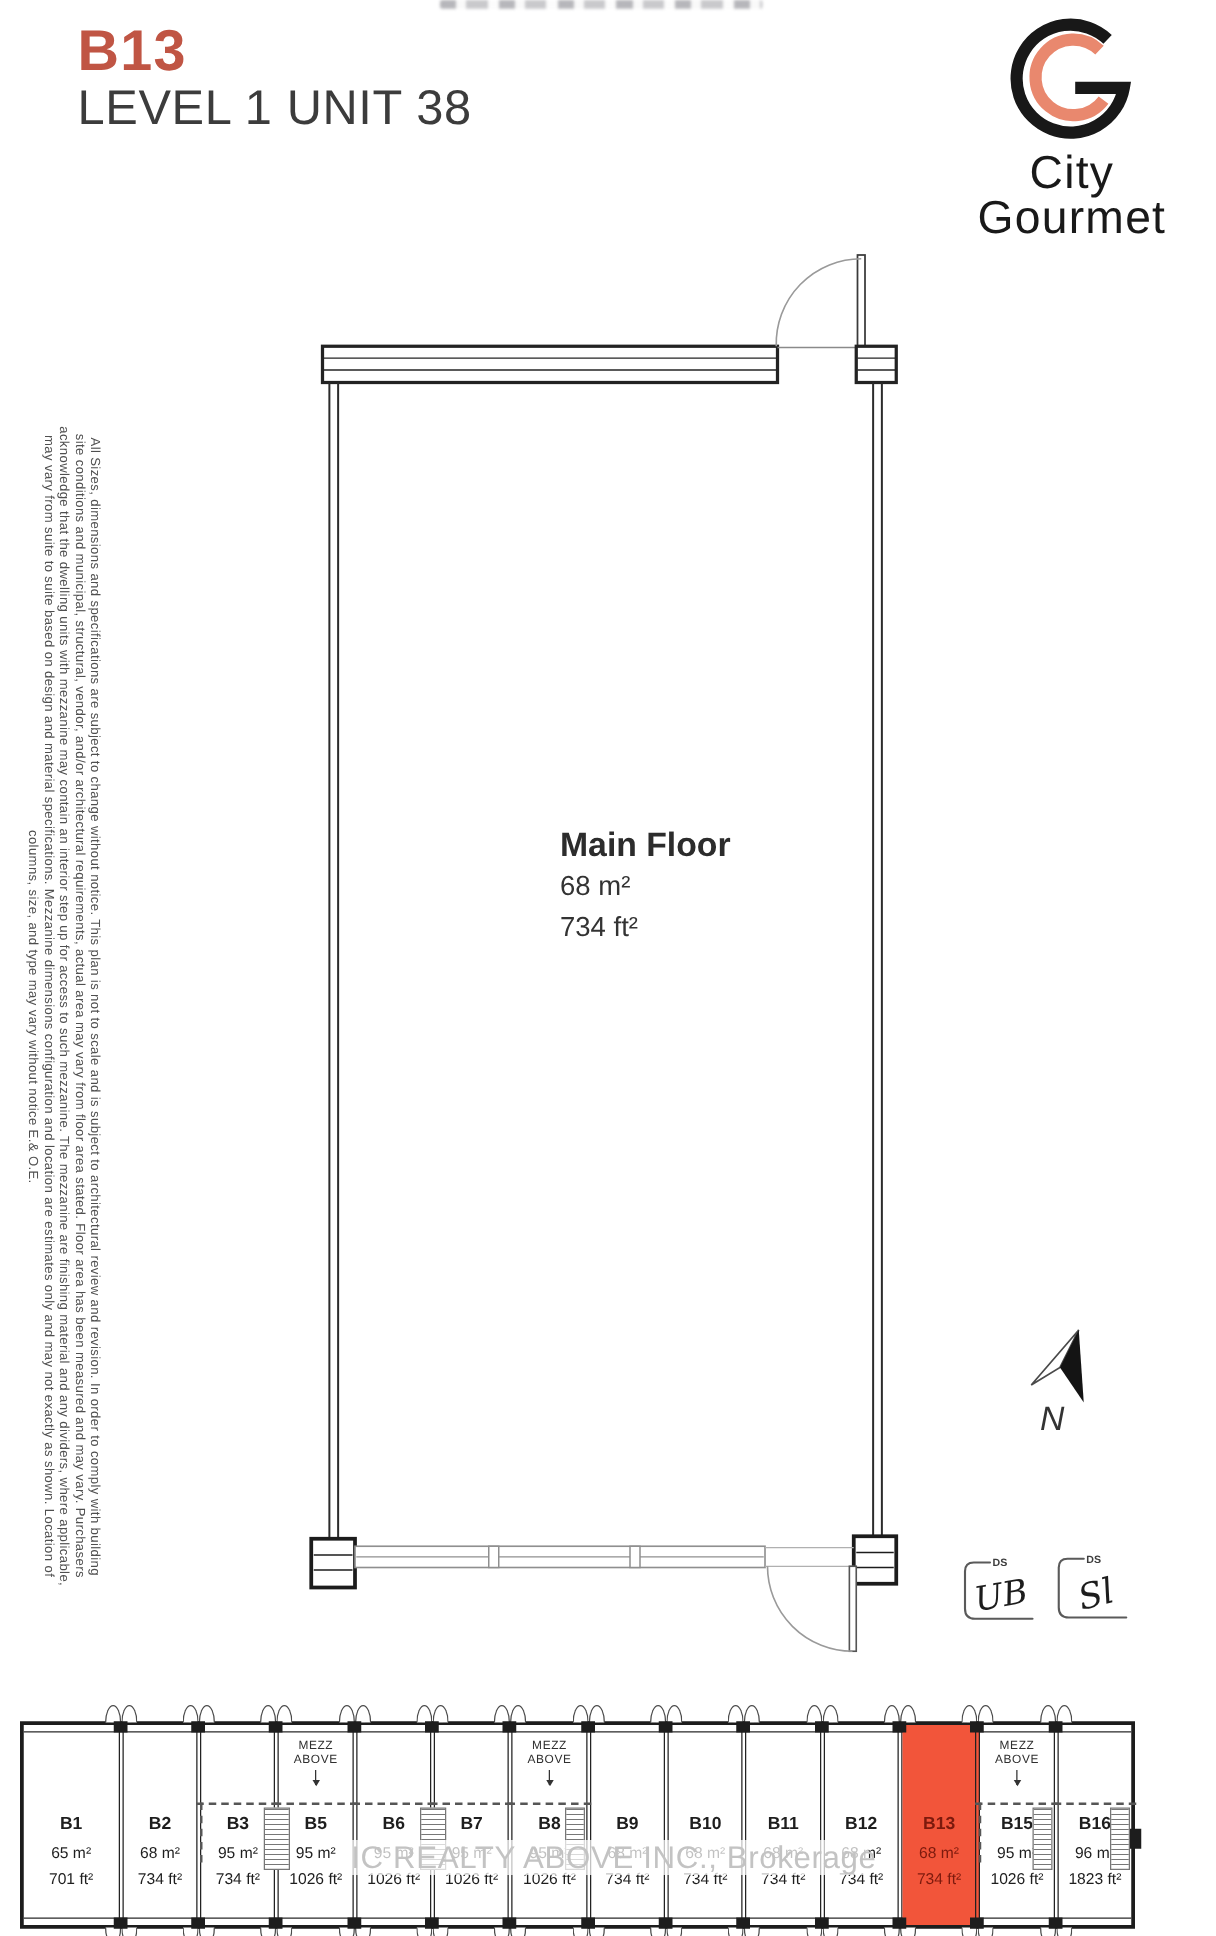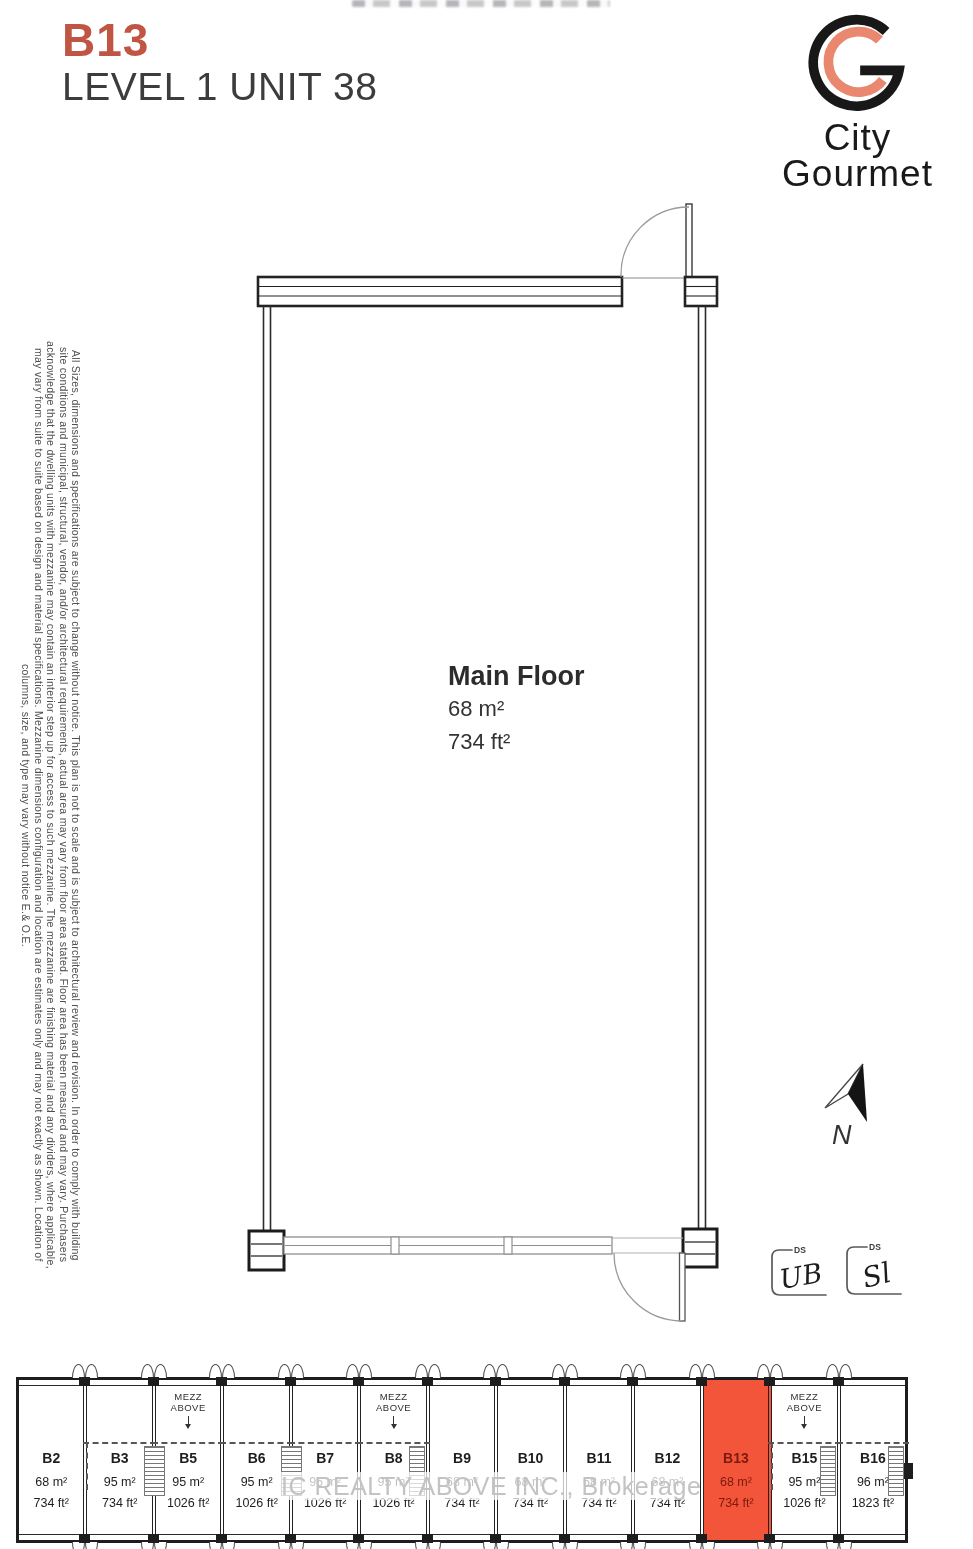--- a/index.html
+++ b/index.html
@@ -156,20 +156,37 @@
 <svg class="sig sig2" width="66" height="60" viewBox="0 0 66 60">
   <path d="M 24 6 H 11 Q 4 6 4 13 V 45 Q 4 53 12 53 H 58" fill="none" stroke="#5a5a5a" stroke-width="1.7" stroke-linecap="round"></path>
   <text x="26" y="9" font-size="8.5" font-weight="bold" fill="#3d3d3d">DS</text>
   <text x="20" y="44" font-size="28" font-family="DejaVu Serif, serif" font-style="italic" fill="#1c1c1c" transform="rotate(-14 33 36)">Sl</text>
 </svg>
 
 <div class="strip">
   <div class="innertop"></div>
   <div class="innerbottom"></div>
   <div class="unit-row" id="unit-row">
+      <div class="ucell wide">
+        <div class="utxt">
+          <div class="uid">B1</div>
+          <div class="uarea">65 m²</div>
+          <div class="uarea">701 ft²</div>
+        </div>
+        <div class="bump t">
+          <i></i>
+          <i></i>
+        </div>
+        <div class="bump b">
+          <i></i>
+          <i></i>
+        </div>
+        <div class="colblock t"></div>
+        <div class="colblock b"></div>
+      </div>
       <div class="ucell">
         <div class="utxt">
           <div class="uid">B2</div>
           <div class="uarea">68 m²</div>
           <div class="uarea">734 ft²</div>
         </div>
         <div class="bump t">
           <i></i>
           <i></i>
         </div>

